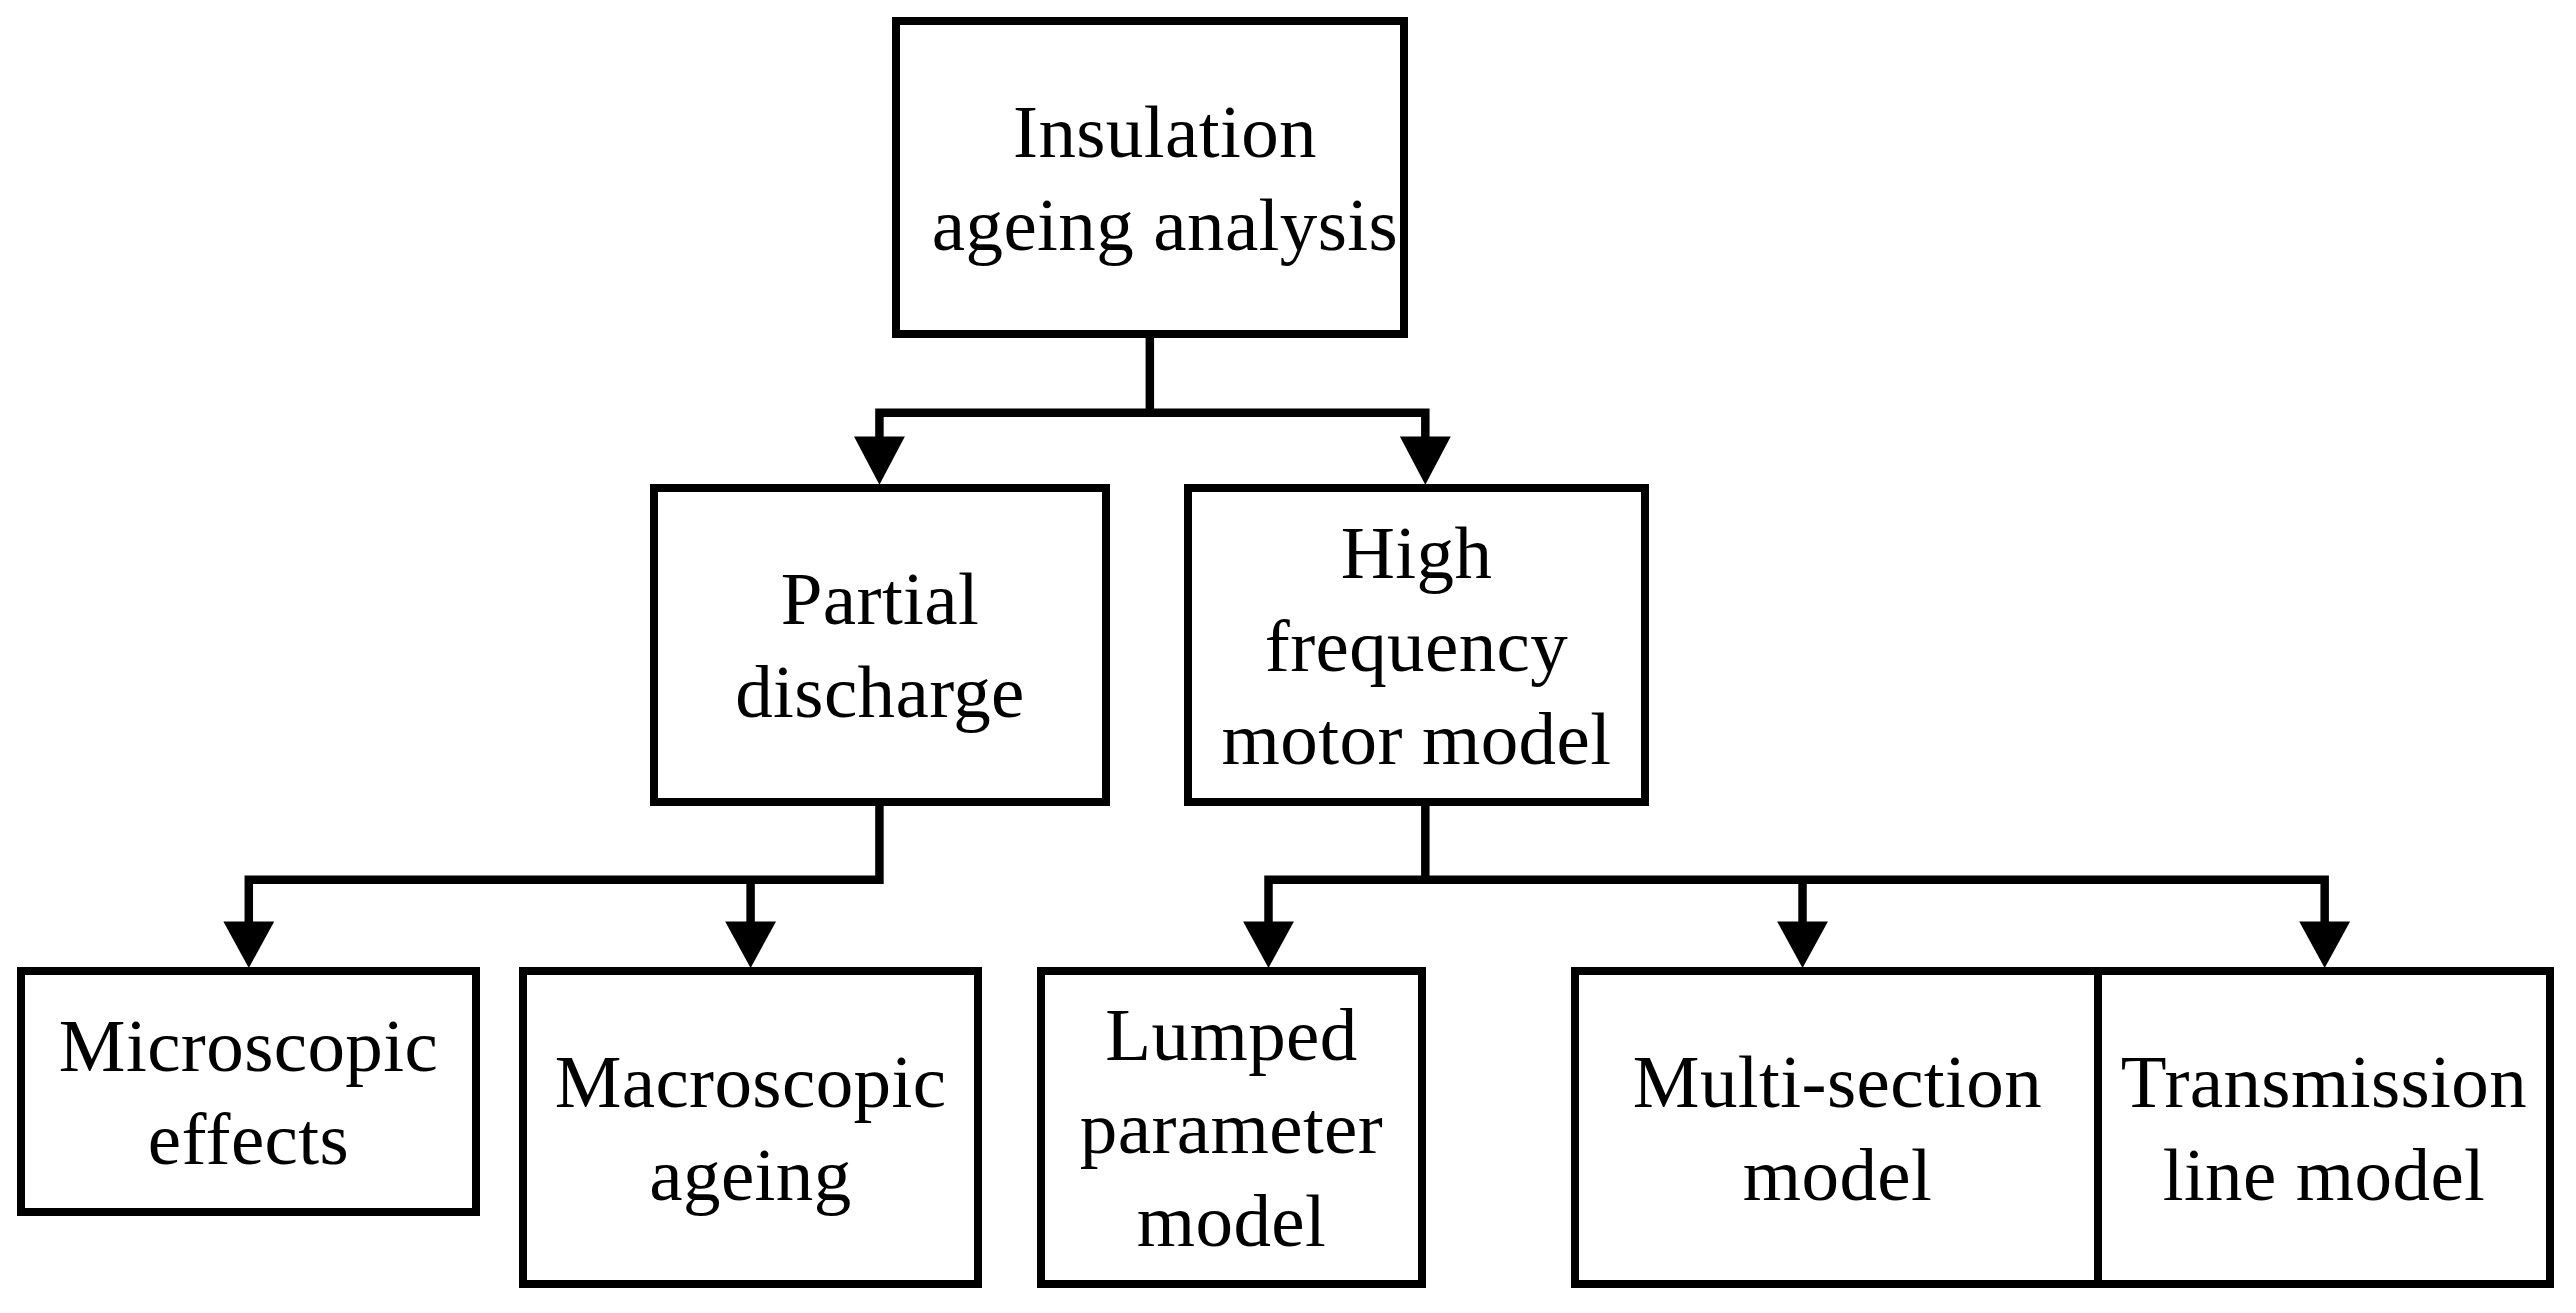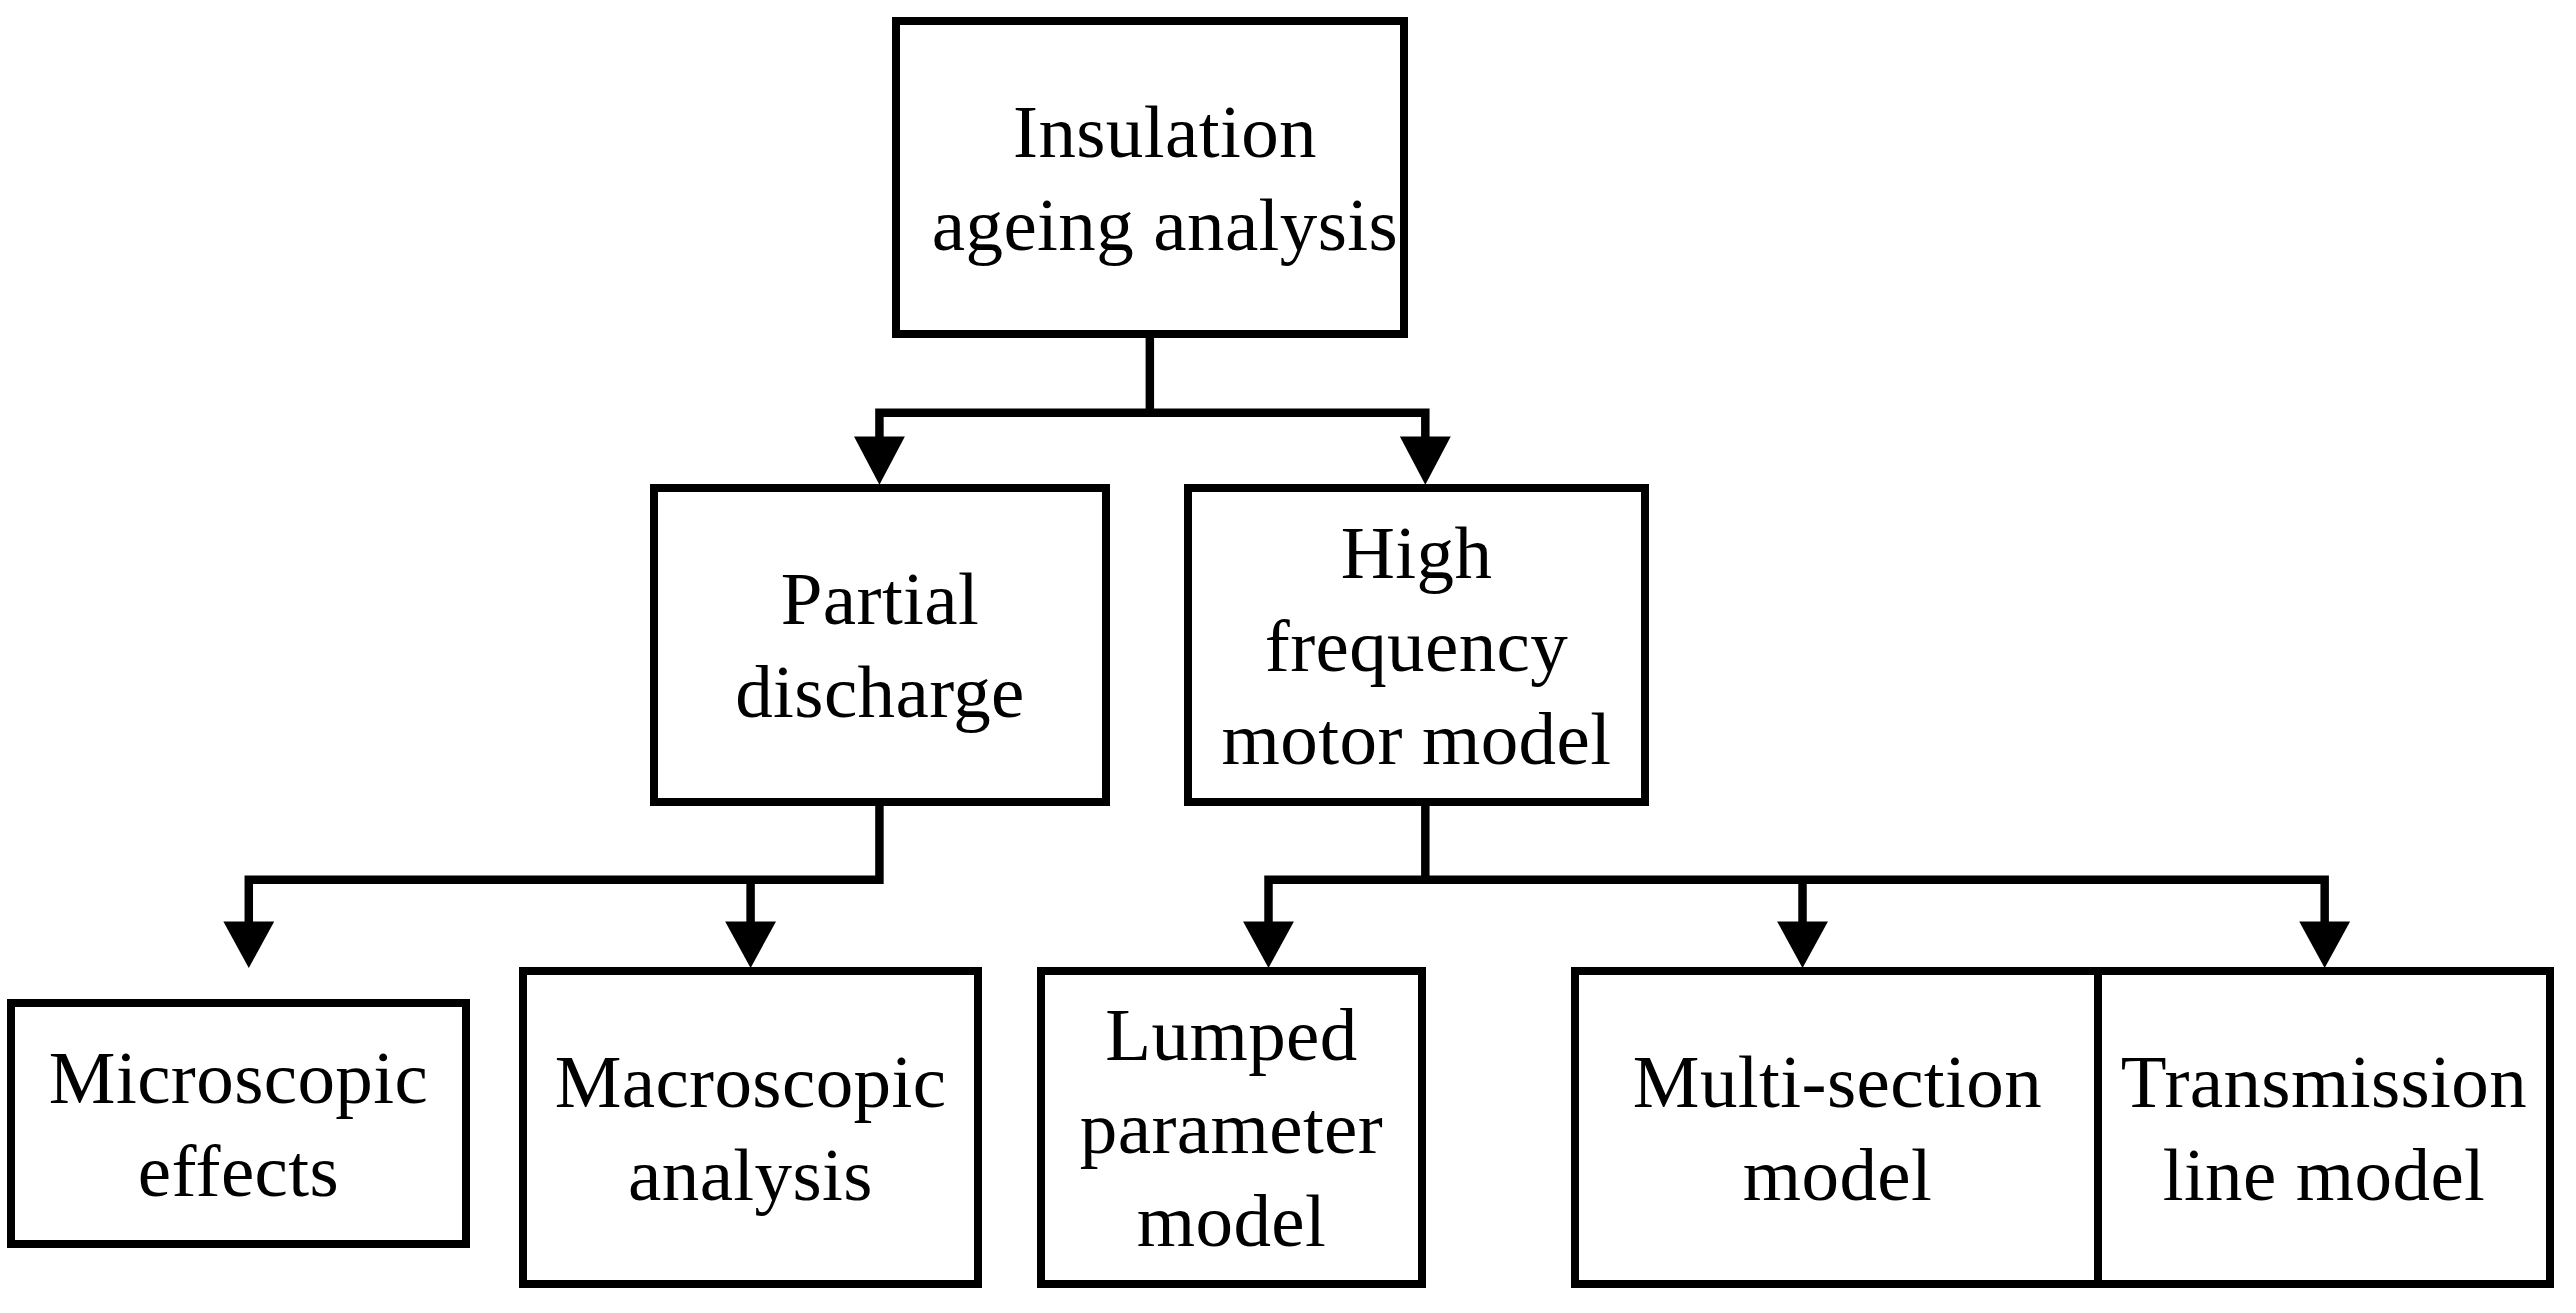--- a/index.html
+++ b/index.html
@@ -45,21 +45,21 @@
     font-size: 75px;
     line-height: 93px;
     color: #000000;
     white-space: pre-line;
     letter-spacing: 0.4px;
   }
   
   #node-root         { left: 892px; top:   17px; width: 516px; height: 321px; padding-left: 30px; }
   #node-partial      { left:  650px; top:  484px; width: 460px; height: 322px; }
   #node-hf           { left: 1184px; top:  484px; width: 465px; height: 322px; }
-  #node-micro        { left:   7px; top: 967px; width: 463px; height: 249px; margin-top: 32px; }
+  #node-micro        { left:   17px; top: 967px; width: 463px; height: 249px; }
   #node-macro        { left:  519px; top: 967px; width: 463px; height: 321px; }
   #node-lumped       { left: 1037px; top: 967px; width: 389px; height: 321px; }
   #node-multi        { left: 1571px; top: 967px; width: 533px; height: 321px; }
   #node-trans        { left: 2094px; top: 967px; width: 460px; height: 321px; justify-content: center; }
 </style>
 </head>
 <body>
 
 <div id="canvas">
 
@@ -101,21 +101,21 @@
 motor model</span>
   </div>
 
   <div class="node" id="node-micro">
     <span class="node-label">Microscopic
 effects</span>
   </div>
 
   <div class="node" id="node-macro">
     <span class="node-label">Macroscopic
-analysis</span>
+ageing</span>
   </div>
 
   <div class="node" id="node-lumped">
     <span class="node-label">Lumped
 parameter
 model</span>
   </div>
 
   <div class="node" id="node-multi">
     <span class="node-label">Multi-section

